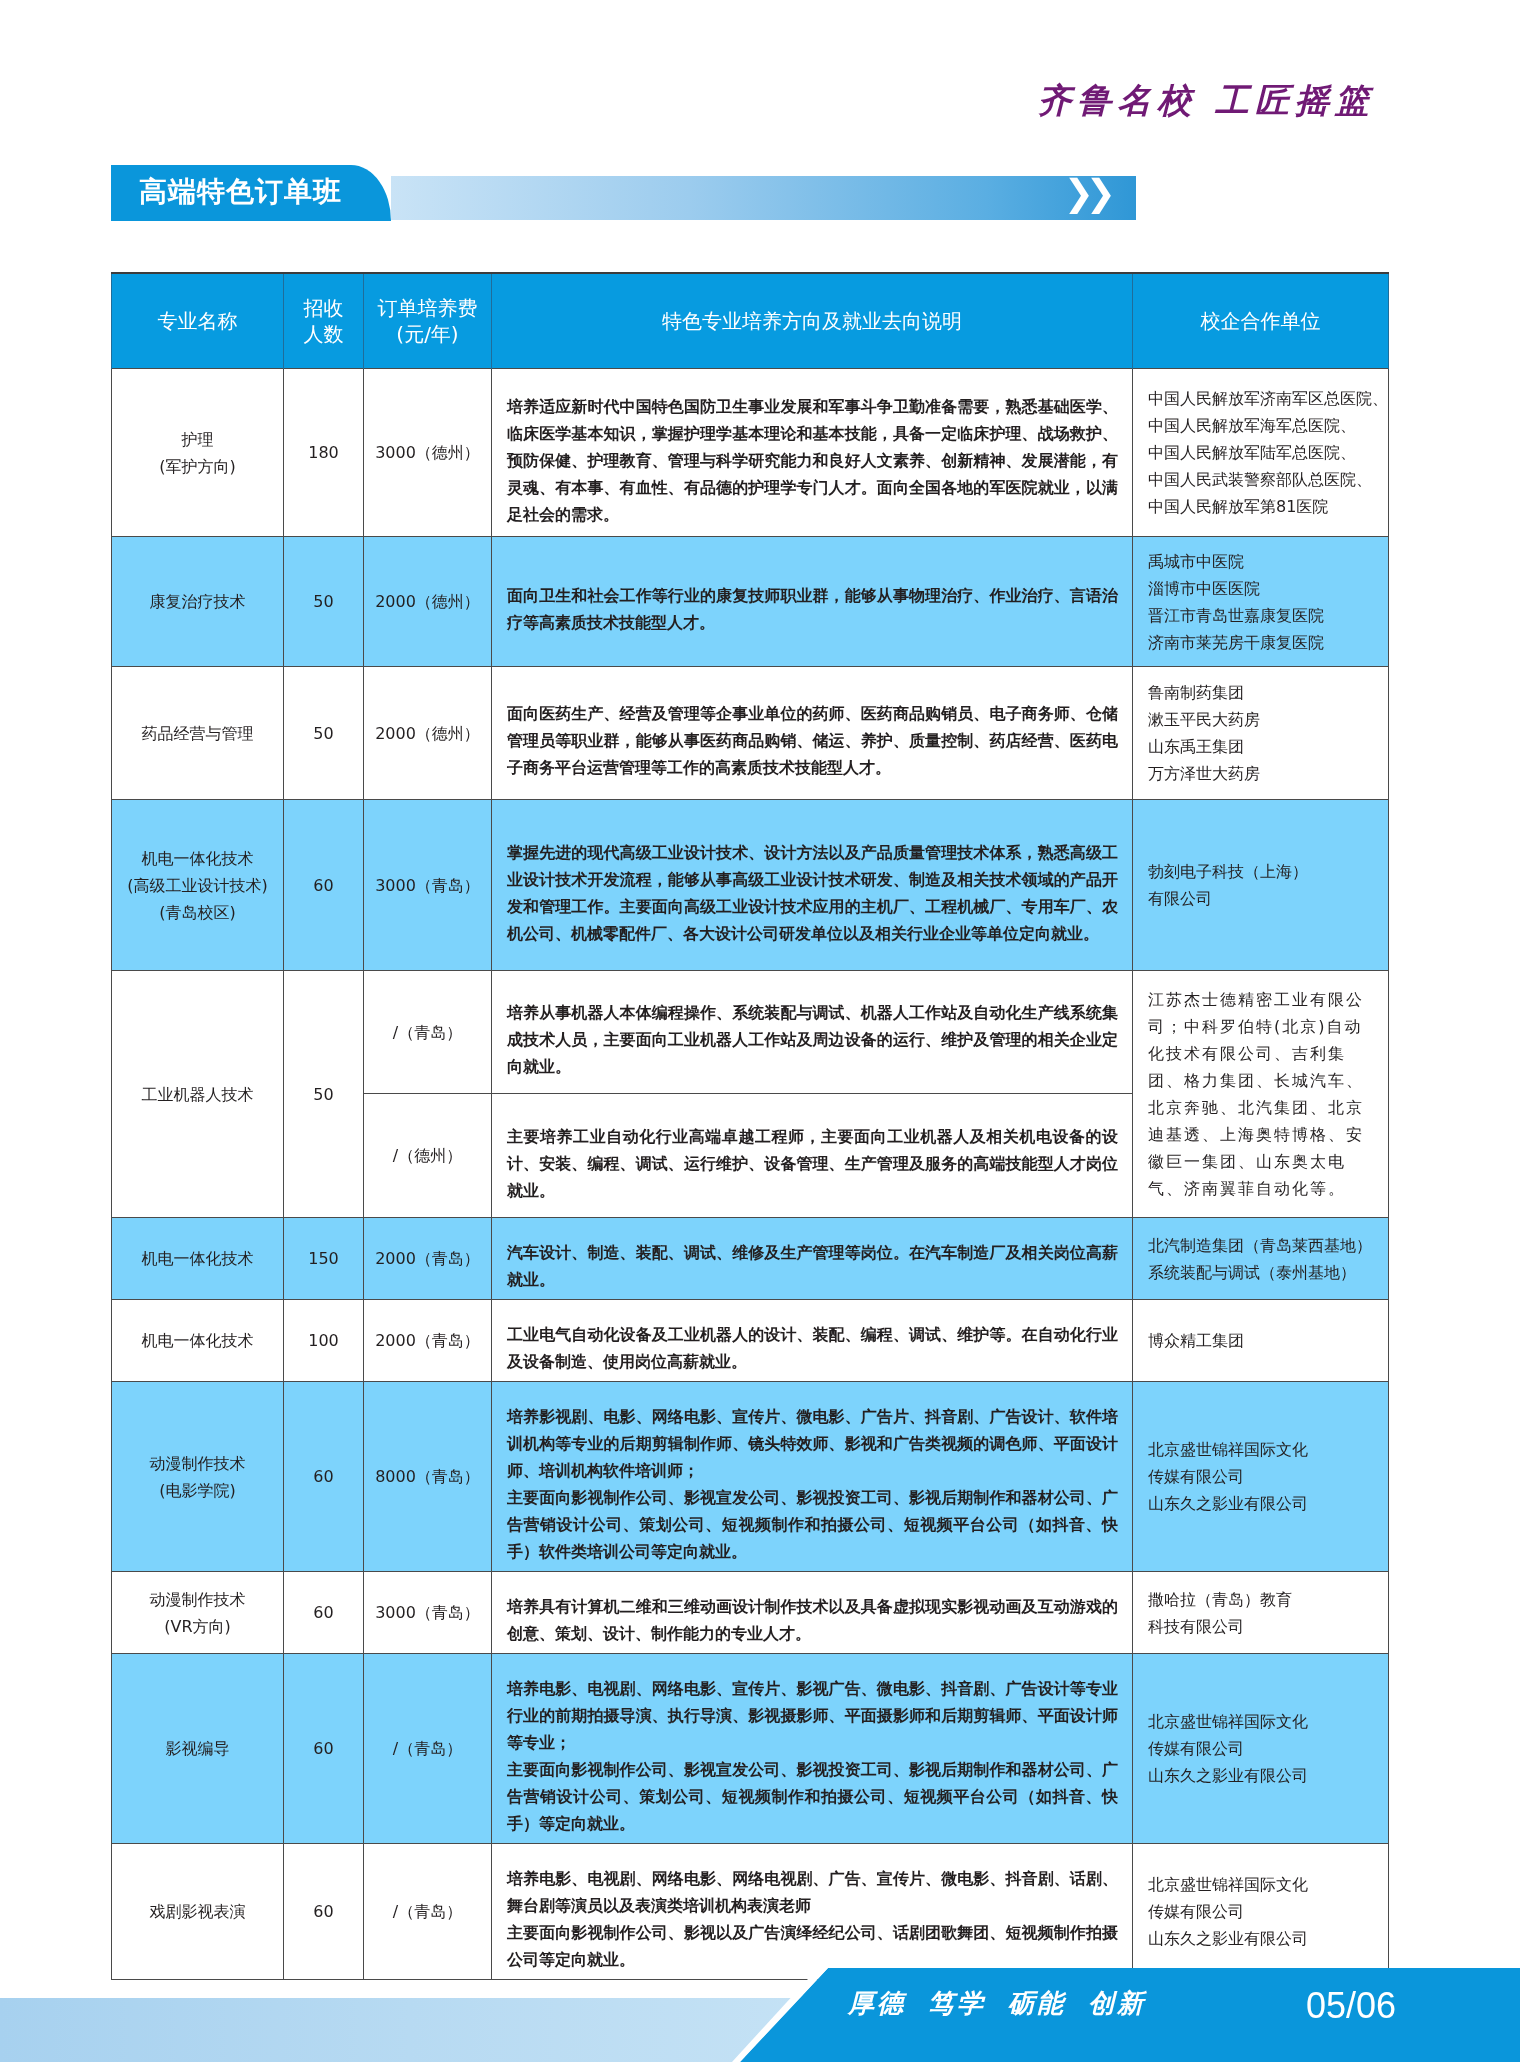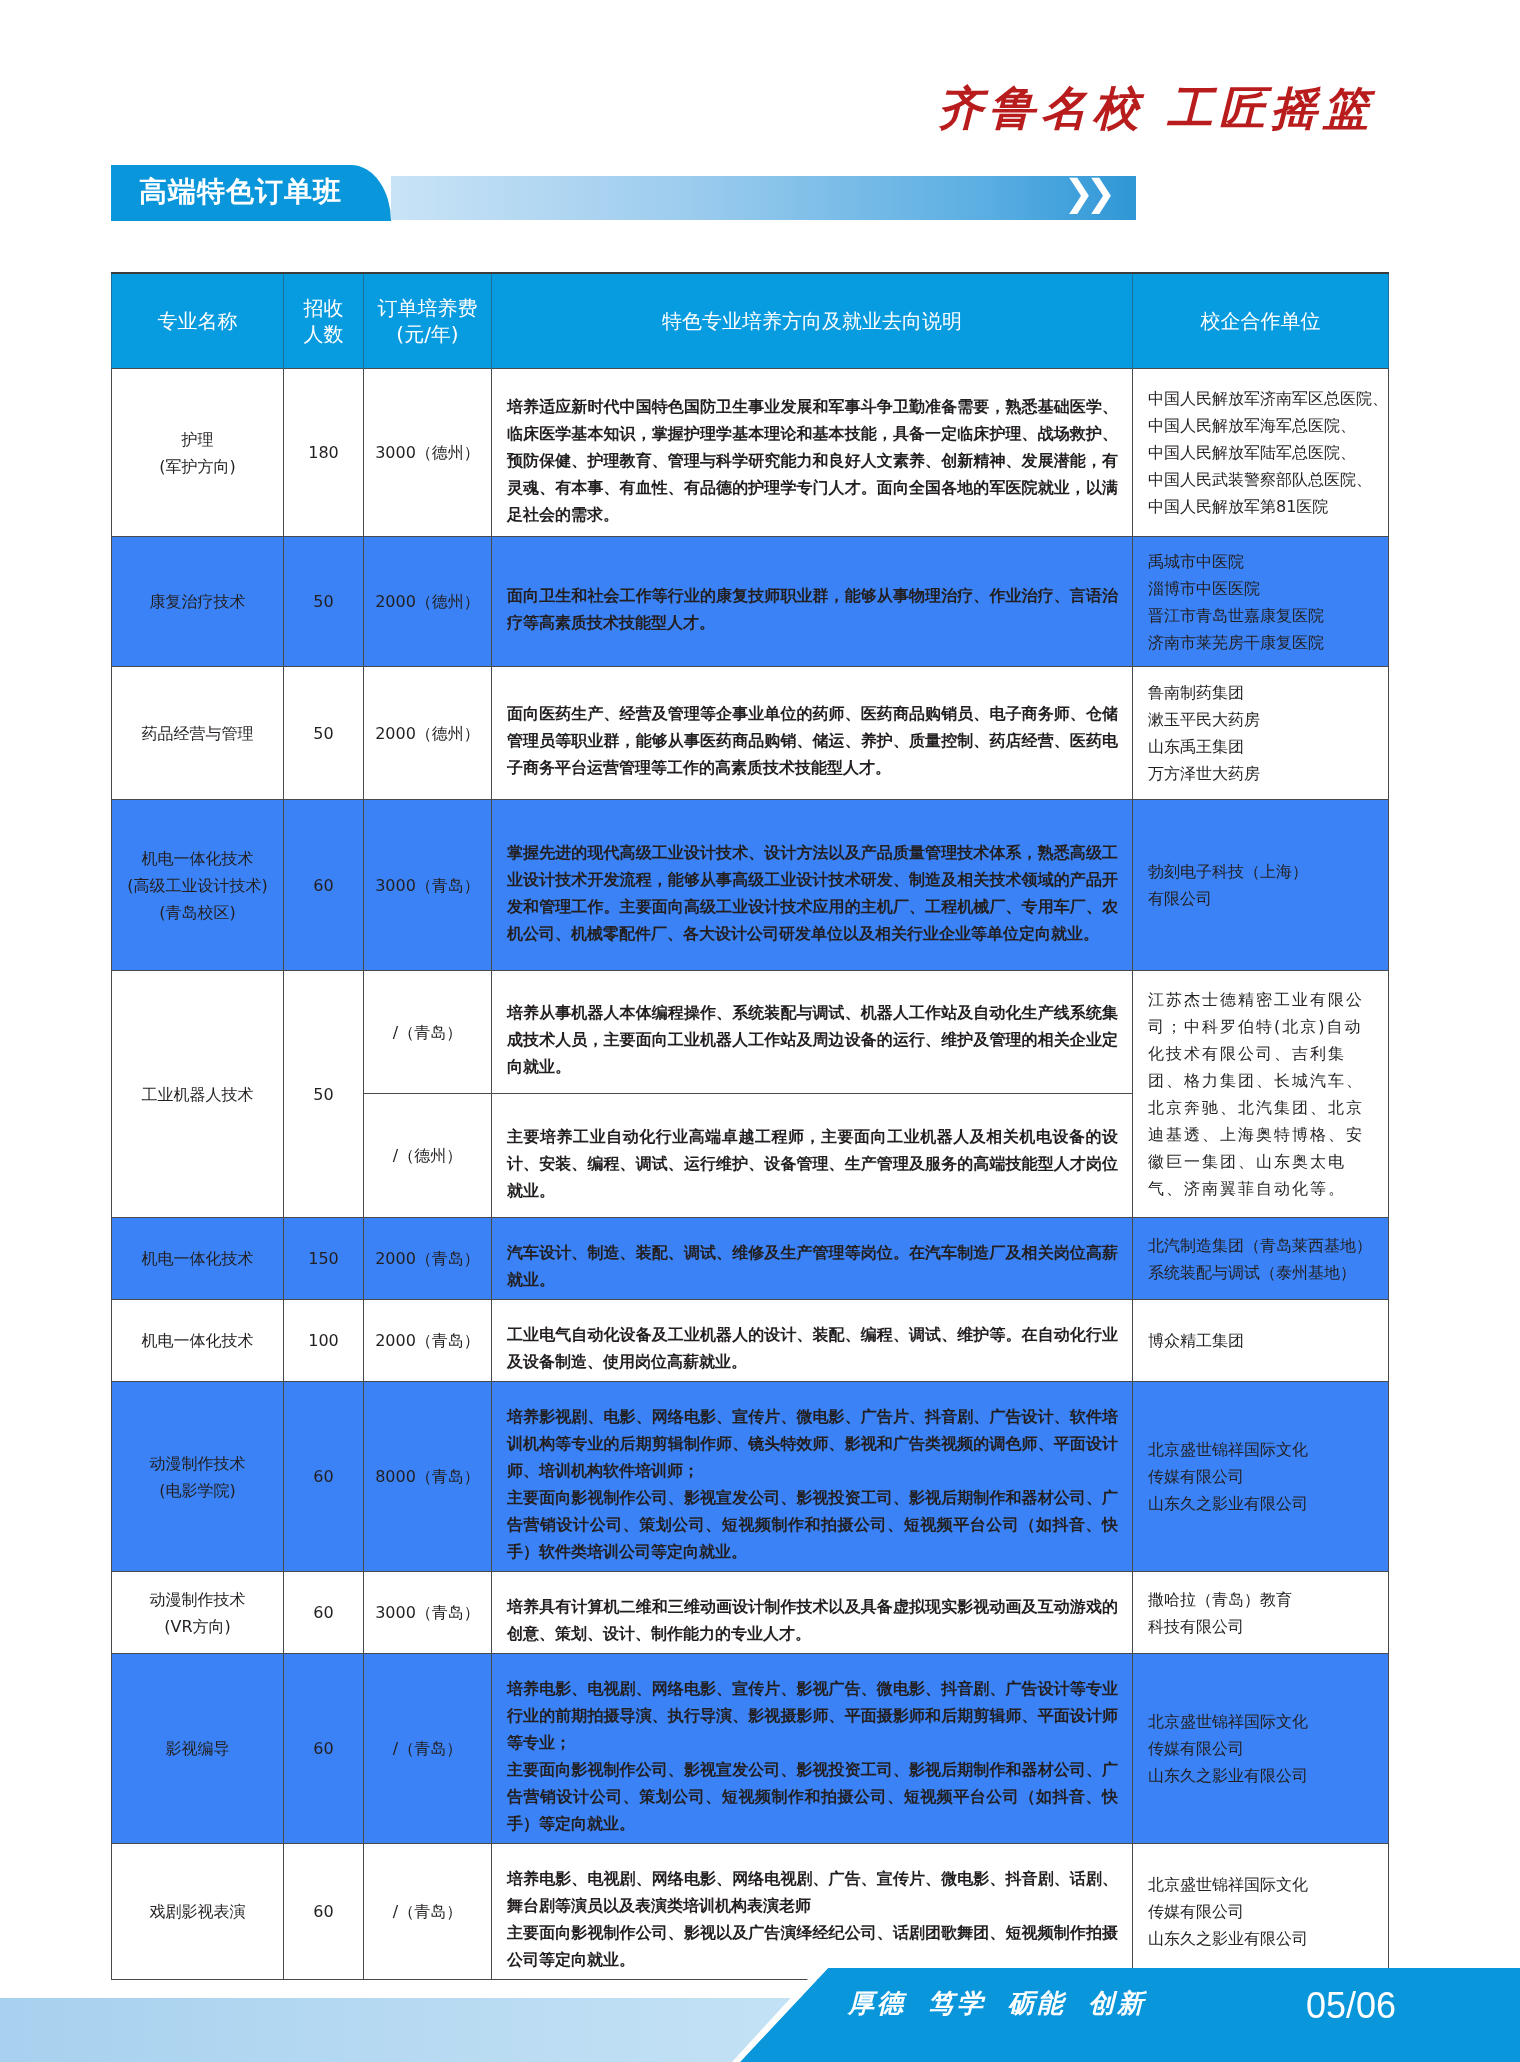--- a/index.html
+++ b/index.html
@@ -4,21 +4,21 @@
   <style>
     html, body { margin:0; padding:0; }
     body {
       width:1520px; height:2062px; position:relative; overflow:hidden;
       background:#ffffff;
       font-family:"DejaVu Sans","Liberation Sans",sans-serif;
       color:#231f20;
     }
     .slogan {
       position:absolute; right:145px; top:78px;
-      font-size:46px; font-weight:bold; color:#b91c1c;
+      font-size:34px; font-weight:bold; color:#701a75;
       letter-spacing:6px; font-style:italic;
       font-family:"DejaVu Serif","Liberation Serif",serif;
     }
     .section-bar {
       position:absolute; left:111px; top:165px; width:1025px; height:56px;
     }
     .section-bar .grad {
       position:absolute; left:280px; top:11px; right:0; height:44px;
       background:linear-gradient(90deg,#c9e3f6 0%,#9cccee 40%,#5aaee2 80%,#2f97d6 100%);
     }
@@ -46,21 +46,21 @@
       border-left:1px solid #1f6d9a; border-right:1px solid #1f6d9a;
       border-top:2px solid #3c3c3c;
     }
     table.main td {
       border:1.5px solid #4a4a4a;
       vertical-align:middle;
     }
     td.c { text-align:center; }
     td.desc { padding:21px 14px 6px 15px; text-align:justify;font-weight:bold; }
     td.partner { padding:4px 14px 4px 15px; }
-    tr.alt td { background:#3b82f6; }
+    tr.alt td { background:#7dd3fc; }
     .line { display:block; white-space:nowrap; }
     .footer-left {
       position:absolute; left:0; top:1998px; width:820px; height:64px;
       background:linear-gradient(90deg,#a7d1ef 0%,#b7daf2 50%,#c5e2f5 100%);
     }
     .footer-right {
       position:absolute; left:740px; top:1968px; width:780px; height:94px;
       background:#0a96db;
       clip-path:polygon(88px 0, 100% 0, 100% 100%, 0 100%);
     }

